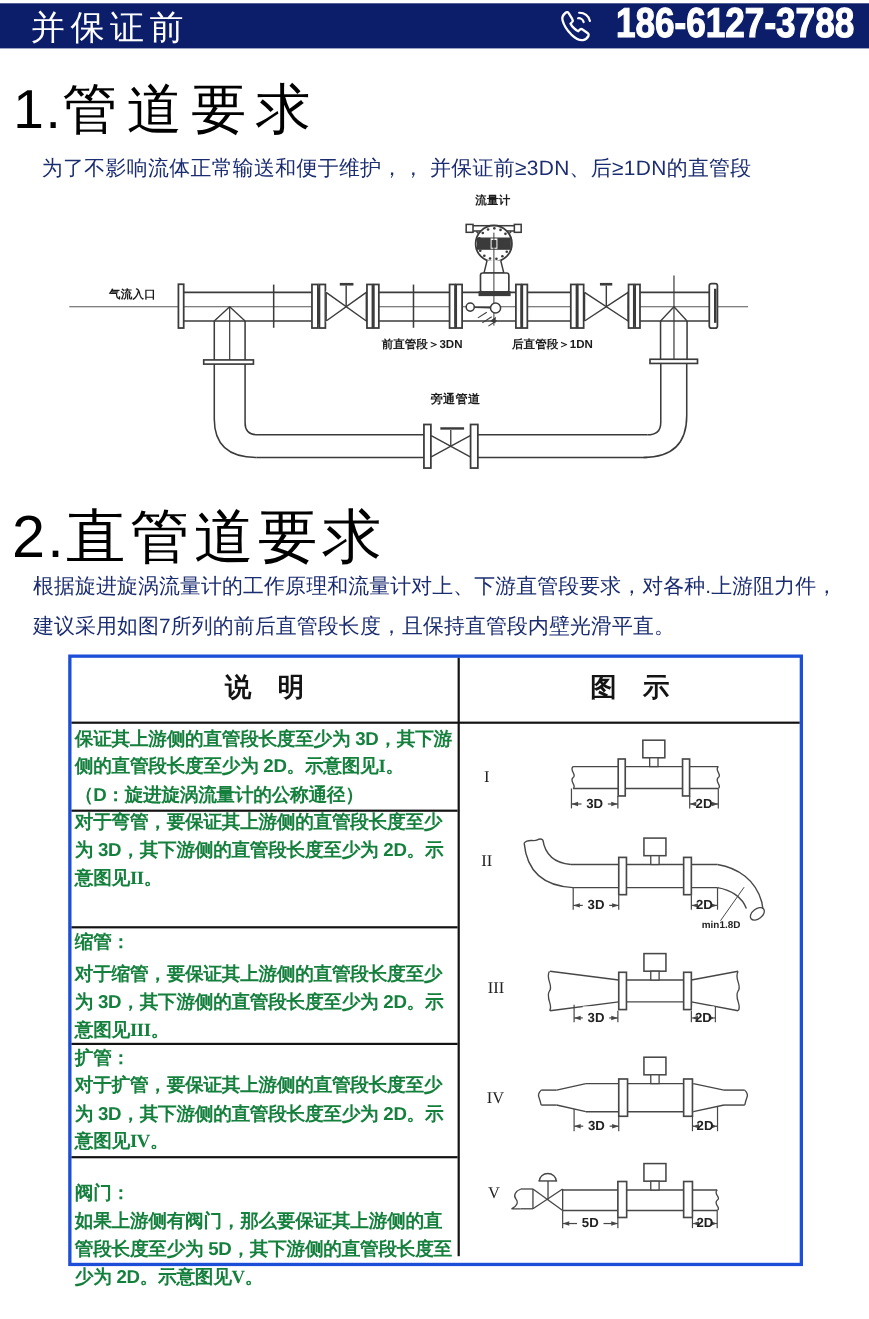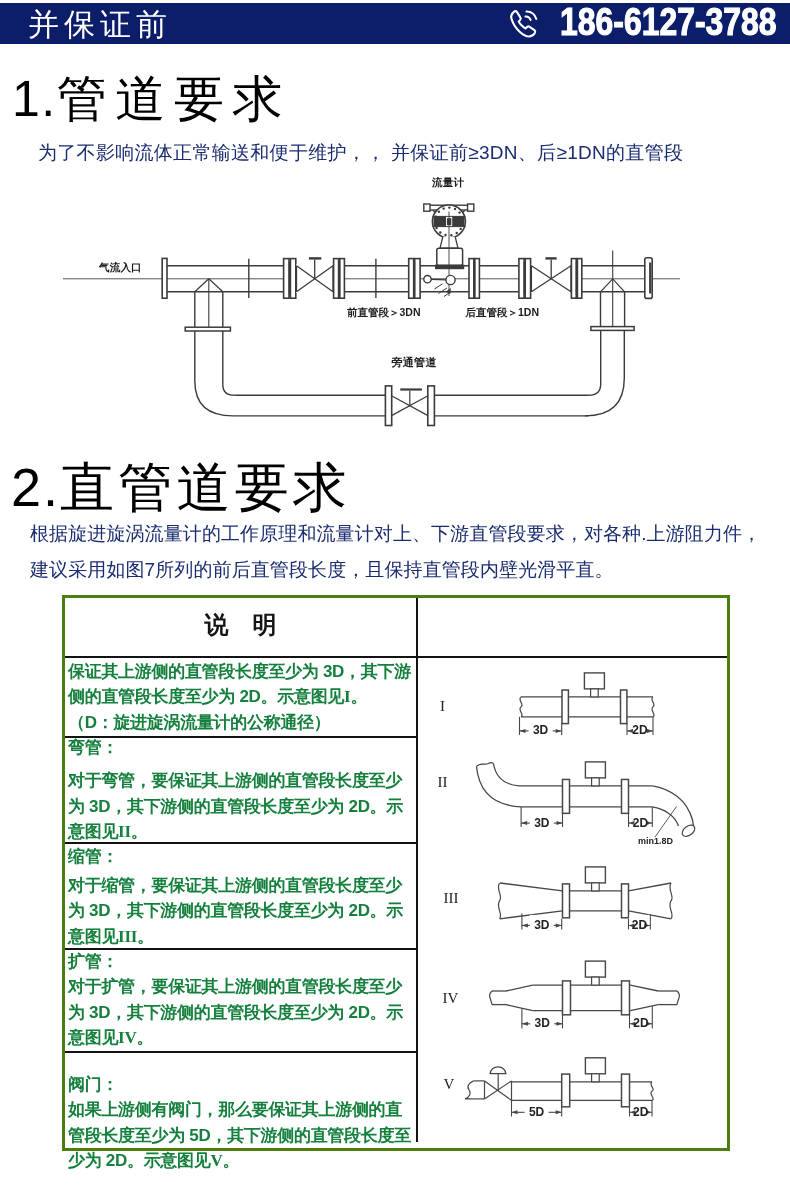--- a/index.html
+++ b/index.html
@@ -12,21 +12,21 @@
   #phone{left:560px;top:1px;height:41px;line-height:42px;color:#fff;
          font-size:38px;font-weight:bold;transform:scaleX(0.84);
          transform-origin:0 50%;letter-spacing:0px;white-space:nowrap;-webkit-text-stroke:1.1px #fff;}
   .h1{color:#000000;font-weight:normal;}
   #t1{left:12px;top:66px;font-size:50px;letter-spacing:8.6px;}
   #t2{left:11px;top:452px;font-size:54px;letter-spacing:4.2px;}
   .para{color:#1b2c70;font-size:19px;letter-spacing:0.1px;}
   #p1{left:38px;top:140px;letter-spacing:0.3px;}
   #p2{left:30px;top:516px;line-height:35.5px;}
   
-  #tbl{left:62px;top:595px;width:662px;height:550px;border:3px solid #4d7c0f;}
+  #tbl{left:62px;top:595px;width:662px;height:550px;border:3px solid #1d4ed8;}
   .cell{position:absolute;box-sizing:border-box;}
   #colsep{left:351px;top:0;width:2px;height:544px;background:#131313;}
   .rowline{left:0;width:351px;height:2px;background:#131313;}
   .txt{color:#15803d;font-size:17px;font-weight:bold;line-height:25.4px;
        letter-spacing:-0.3px;}
   .rn{font-family:"Liberation Serif",serif;font-weight:bold;}
   .hdr{color:#141414;font-size:24px;font-weight:bold;letter-spacing:0px;
        text-align:center;width:100%;}
 </style>
 </head>
@@ -47,22 +47,23 @@
 <div class="abs para" id="p2">根据旋进旋涡流量计的工作原理和流量计对上、下游直管段要求，对各种.上游阻力件，<br>建议采用如图7所列的前后直管段长度，且保持直管段内壁光滑平直。</div>
 
 <div class="abs" id="tbl">
   <div class="cell" id="colsep"></div>
   <div class="cell rowline" style="top:58px;width:662px"></div>
   <div class="cell rowline" style="top:138px"></div>
   <div class="cell rowline" style="top:244px"></div>
   <div class="cell rowline" style="top:350px"></div>
   <div class="cell rowline" style="top:453px"></div>
   <div class="cell hdr" style="left:0;top:11px;width:351px;">说　明</div>
+  <div class="cell hdr" style="left:353px;top:11px;width:309px;">图　示</div>
   <div class="cell txt" style="left:3px;top:61px;width:347px;">保证其上游侧的直管段长度至少为 3D，其下游<br>侧的直管段长度至少为 2D。示意图见<span class="rn">I</span>。<br>（D：旋进旋涡流量计的公称通径）</div>
-  <div class="cell txt" style="left:3px;top:137px;width:347px;"><span style="display:block;margin-bottom:8px">弯管：</span>对于弯管，要保证其上游侧的直管段长度至少<br>为 3D，其下游侧的直管段长度至少为 2D。示<br>意图见<span class="rn">II</span>。</div>
+  <div class="cell txt" style="left:3px;top:137px;width:347px;">对于弯管，要保证其上游侧的直管段长度至少<br>为 3D，其下游侧的直管段长度至少为 2D。示<br>意图见<span class="rn">II</span>。</div>
   <div class="cell txt" style="left:3px;top:246px;width:347px;"><span style="display:block;margin-bottom:3.5px">缩管：</span>对于缩管，要保证其上游侧的直管段长度至少<br>为 3D，其下游侧的直管段长度至少为 2D。示<br>意图见<span class="rn">III</span>。</div>
   <div class="cell txt" style="left:3px;top:351px;width:347px;"><span style="display:block;margin-bottom:0px">扩管：</span>对于扩管，要保证其上游侧的直管段长度至少<br>为 3D，其下游侧的直管段长度至少为 2D。示<br>意图见<span class="rn">IV</span>。</div>
   <div class="cell txt" style="left:3px;top:474px;width:347px;">阀门：<br>如果上游侧有阀门，那么要保证其上游侧的直<br>管段长度至少为 5D，其下游侧的直管段长度至<br>少为 2D。示意图见<span class="rn">V</span>。</div>
 </div>
 
 <svg class="abs" style="left:0;top:0" width="790" height="1199" viewBox="0 0 790 1199" fill="none">
 <g>
 <line x1="63" y1="278.8" x2="680" y2="278.8" stroke="#555" stroke-width="1.0"></line>
 <line x1="164" y1="265.8" x2="648" y2="265.8" stroke="#3b3b3b" stroke-width="1.4"></line>
 <line x1="164" y1="291.8" x2="648" y2="291.8" stroke="#3b3b3b" stroke-width="1.4"></line>

